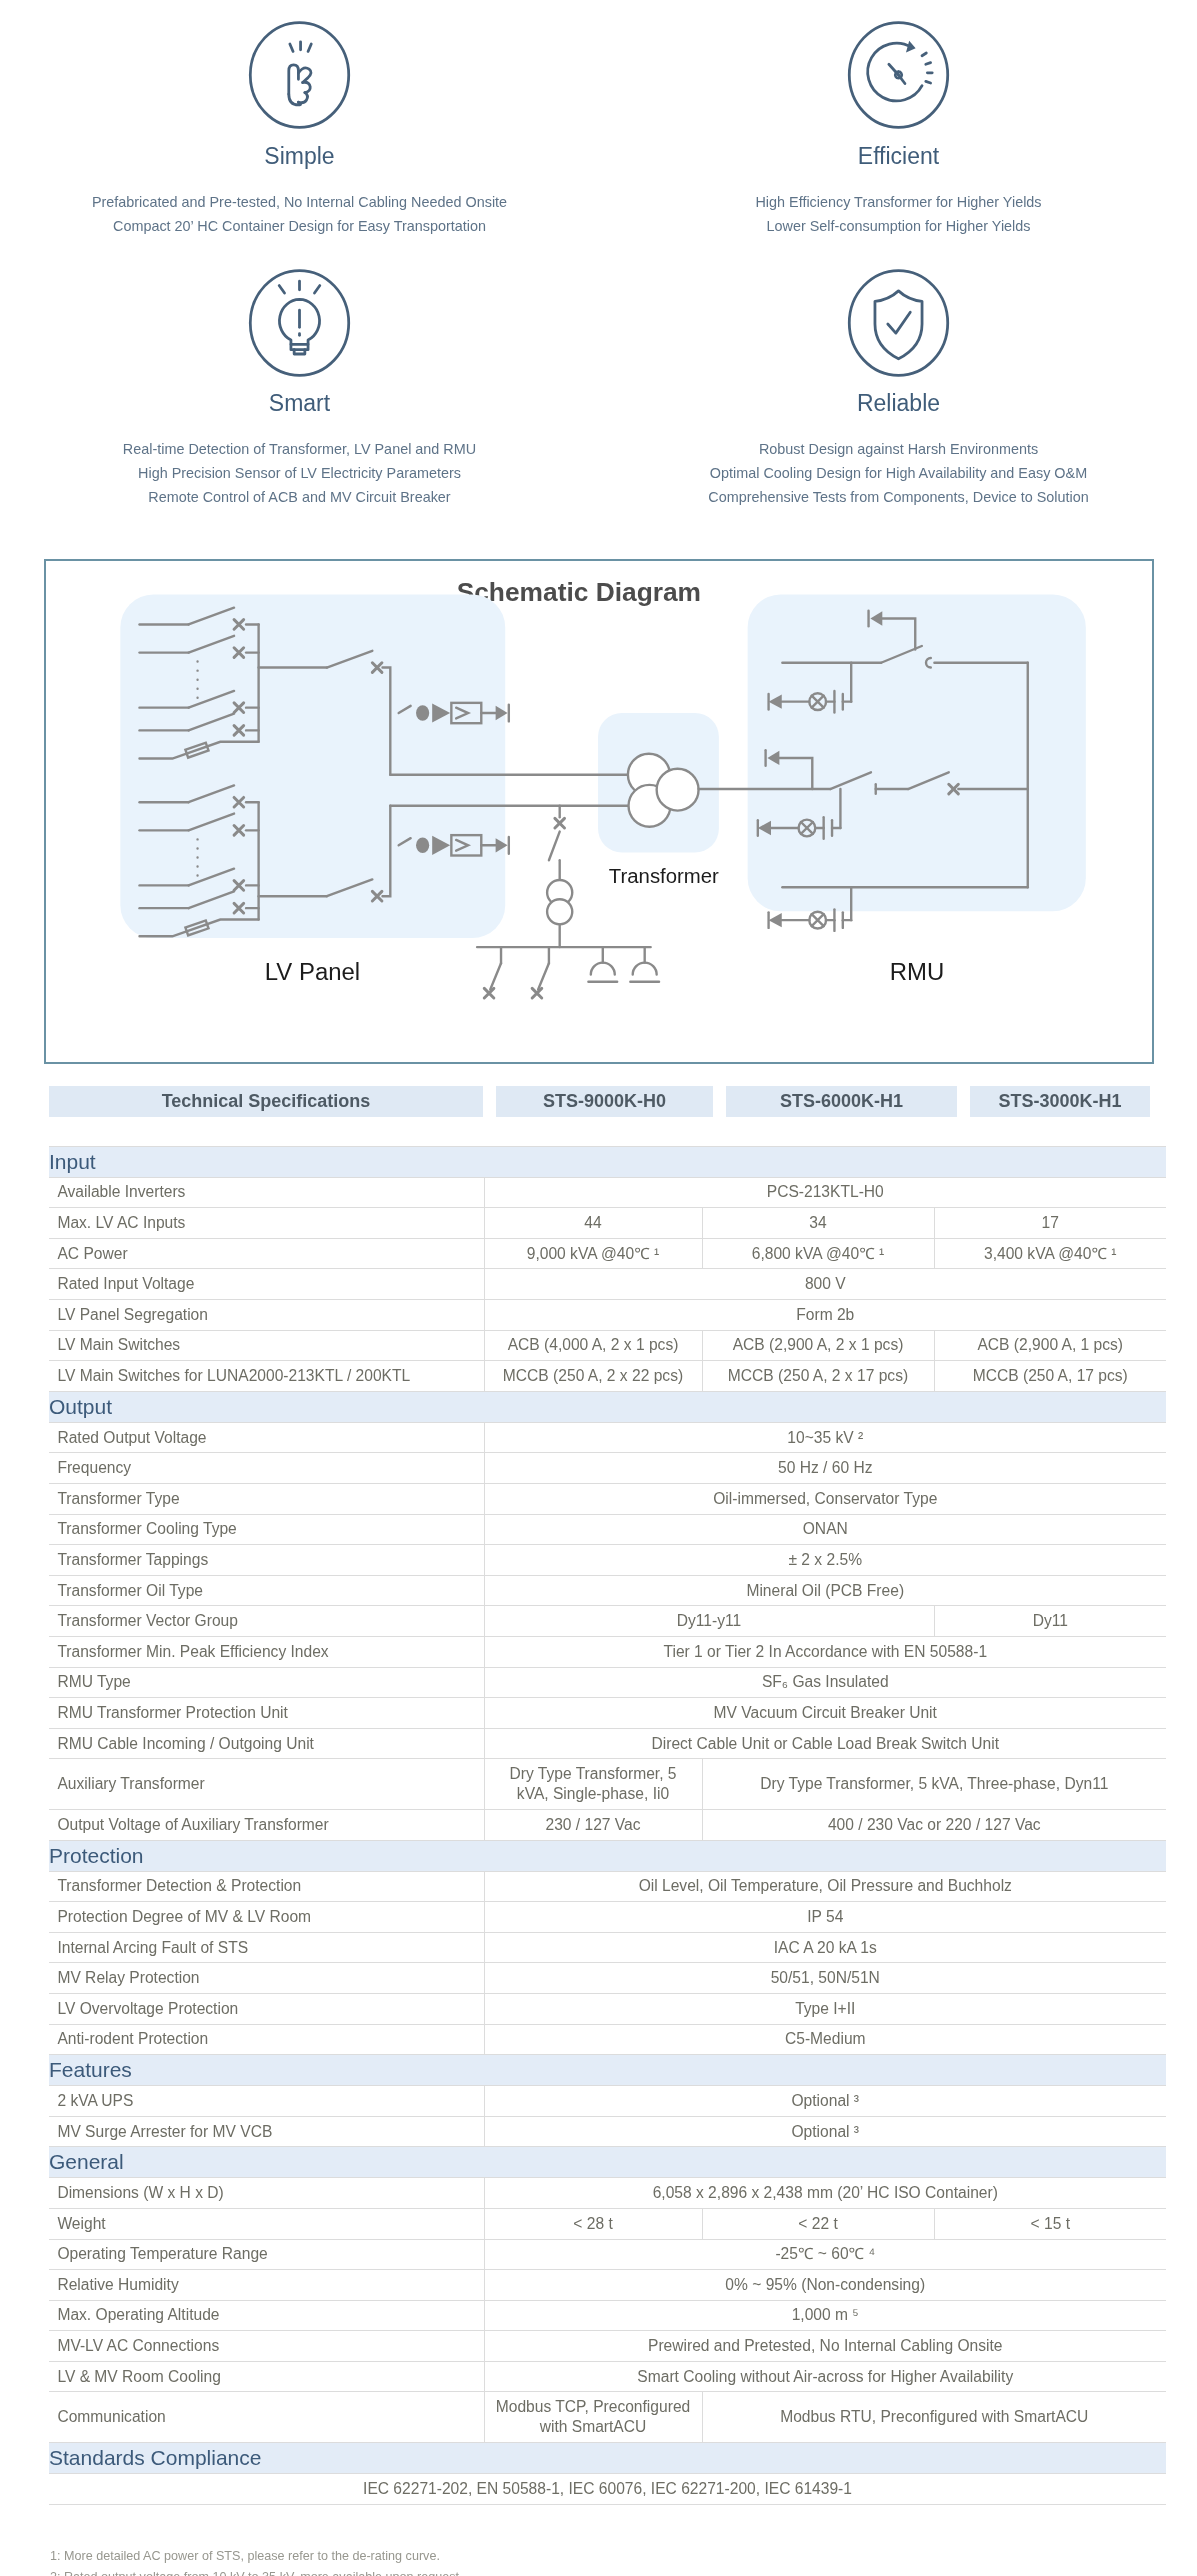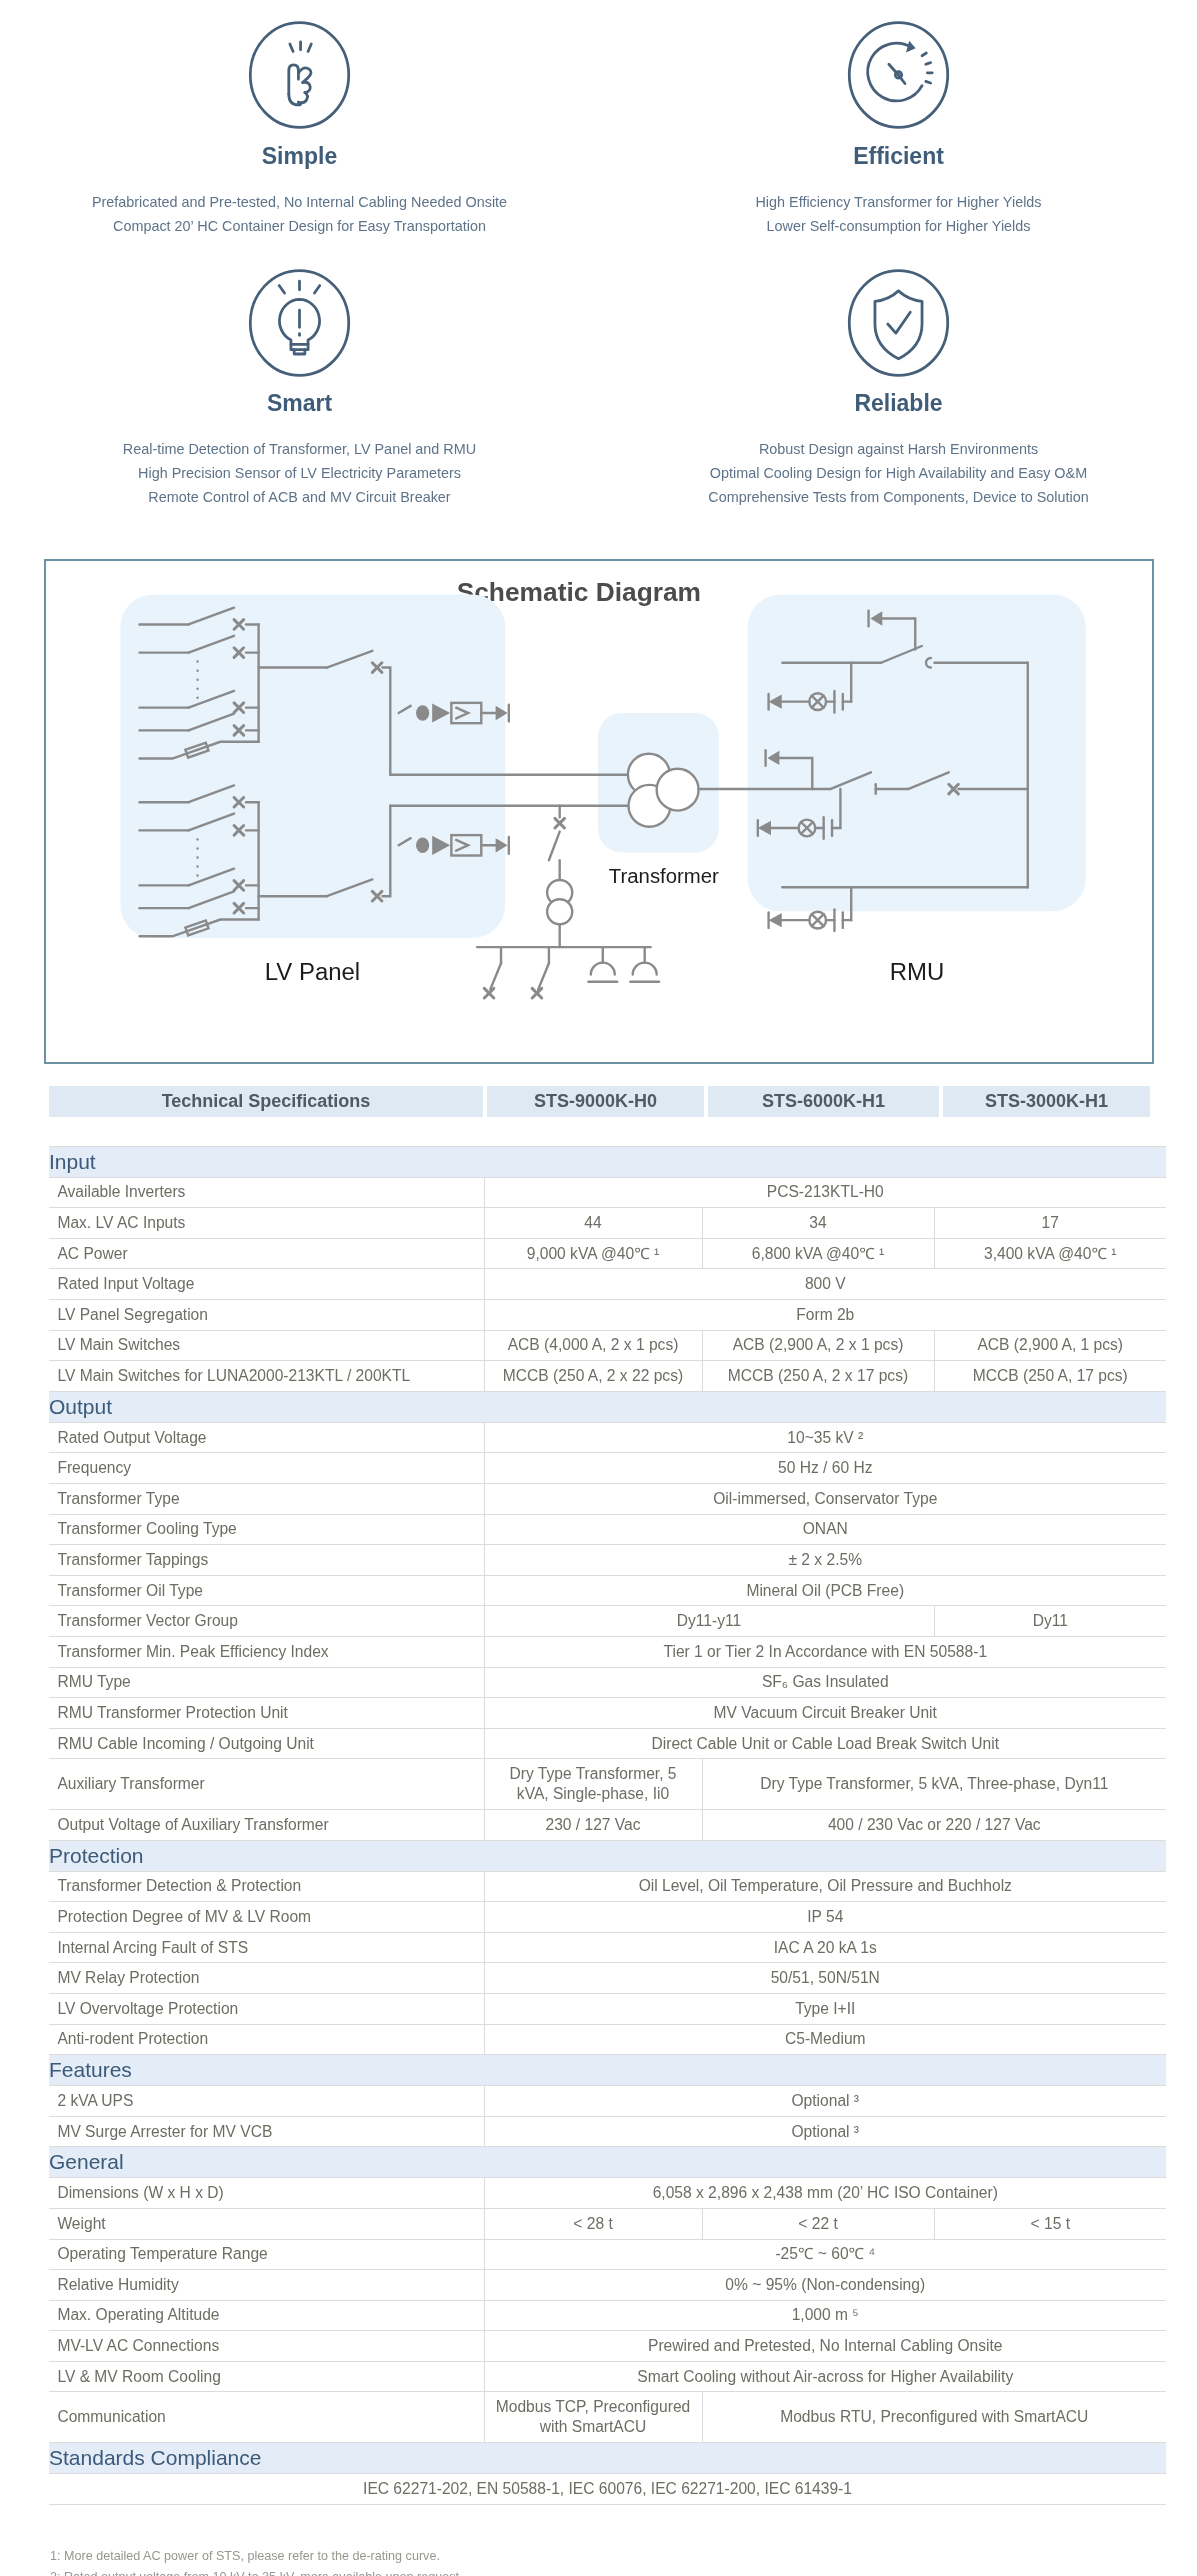--- a/index.html
+++ b/index.html
@@ -2,38 +2,38 @@
 <html style="font-size:9.6px"><head>
 <meta charset="utf-8">
 <style>
   html,body{margin:0;padding:0;background:#fff;}
   body{width:1198px;height:2576px;font-family:"Liberation Sans",sans-serif;position:relative;overflow:hidden;}
 
   
   .features{display:grid;grid-template-columns:1fr 1fr;padding-top:19px;row-gap:29px;}
   .feature{text-align:center;}
   .feature svg{display:block;margin:0 auto;}
-  .feature-title{margin-top:9.6px;font-size:23px;font-weight:700;color:#3f5c79;line-height:29px;}
+  .feature-title{margin-top:9.6px;font-size:23px;font-weight:400;color:#3f5c79;line-height:29px;}
   .feature-desc{margin-top:19px;}
   .feature-desc div{font-size:14.4px;line-height:24px;color:#5e7388;}
 
   
   .schematic-box{margin:50px 44px 0 44px;height:501px;border:2.4px solid #6a92a4;position:relative;background:#fff;text-decoration:underline;}
   .schematic-box svg{position:absolute;left:0;top:0;}
   .schematic text{font-family:"Liberation Sans",sans-serif;}
   .sch-title{font-size:44px;font-weight:700;fill:#4c4c4c;}
   .sch-label{font-size:40px;fill:#1c1c1c;}
   .sch-label-sm{font-size:34px;fill:#1c1c1c;}
   .wire{stroke:#8a8a8a;stroke-width:4;fill:none;stroke-linecap:round;}
   .wire-f{fill:#8a8a8a;stroke:none;}
   .blue-zone{fill:#e9f3fc;}
   .tr-circle{fill:#ffffff;stroke:#8a8a8a;stroke-width:4;}
 
   
-  .spec-header{margin:22px 48px 0 49px;display:flex;gap:4px;}
+  .spec-header{margin:22px 48px 0 49px;display:flex;gap:13px;}
   .spec-header .hcell{background:#dfe9f4;height:30.5px;display:flex;align-items:center;justify-content:center;
       font-size:18px;font-weight:700;color:#4e5a64;}
   .h0{flex:0 0 434px;} .h1{flex:0 0 217px;} .h2{flex:0 0 231px;} .h3{flex:1 1 auto;}
 
   table.spec{border-collapse:collapse;width:1117px;margin:29px 0 0 49px;table-layout:fixed;}
   table.spec td{border:1.2px solid #dcdcdc;font-size:15.6px;line-height:20px;color:#6d6d64;padding:4.8px 8.4px;vertical-align:middle;}
   table.spec tr{height:30.5px;}
   table.spec td:first-child{border-left:none;}
   table.spec td:last-child{border-right:none;}
   td.label-cell{text-align:left;padding-left:29px;}

